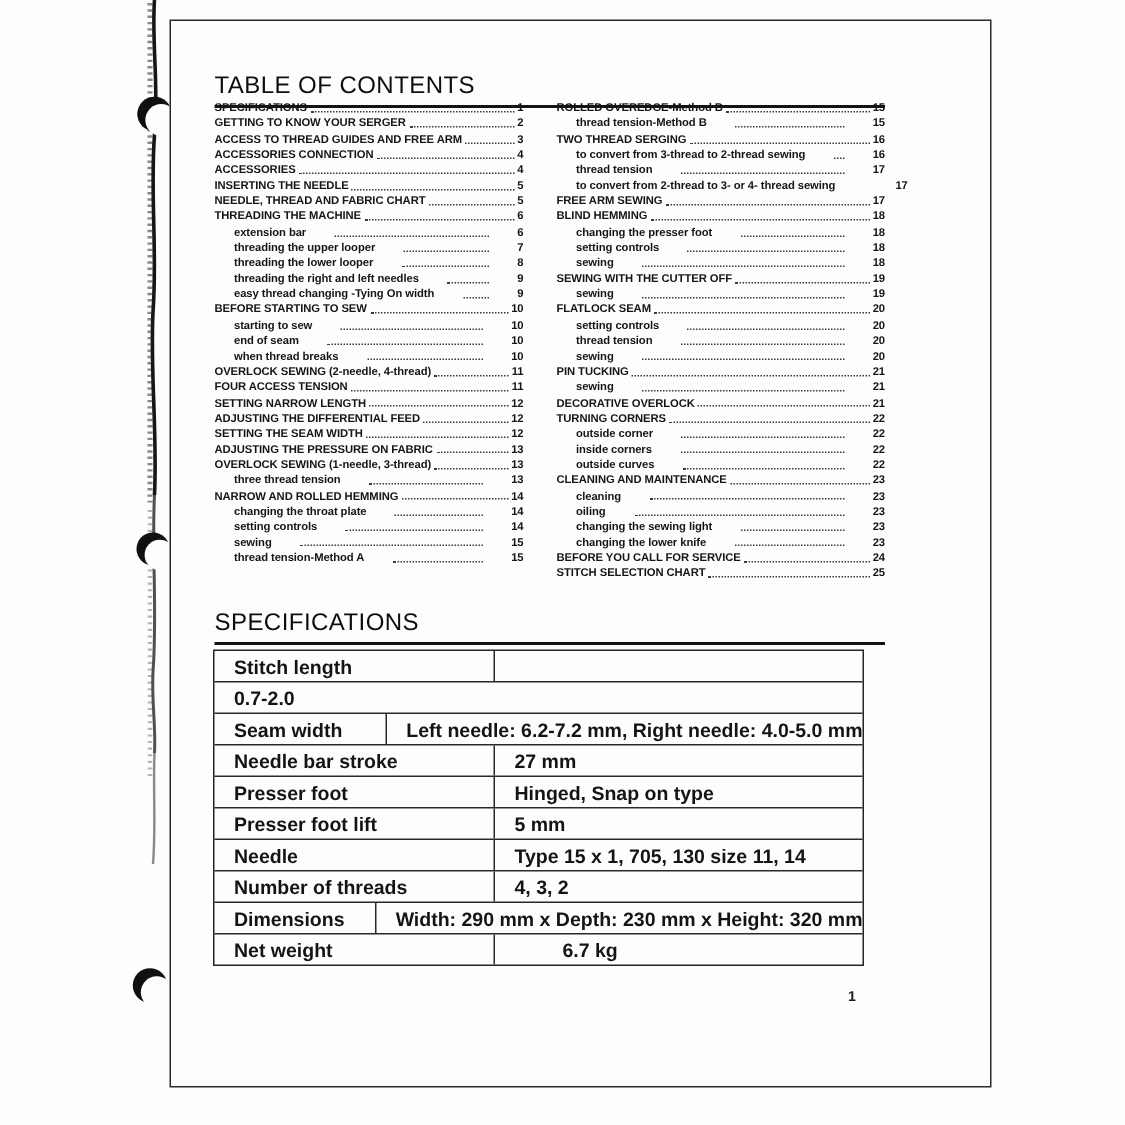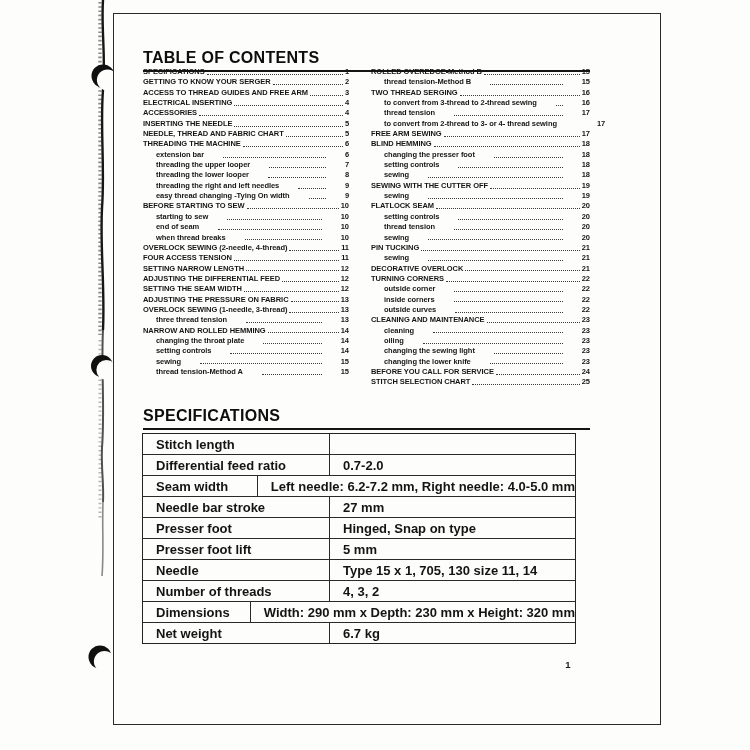--- a/index.html
+++ b/index.html
@@ -9,21 +9,21 @@
     font-family:"Liberation Sans", sans-serif;
     -webkit-font-smoothing:antialiased;
   }
   .page-frame{
     position:absolute;left:113px;top:13px;width:546px;height:710px;
     border:1.4px solid #2a2a2a;background:transparent;pointer-events:none;
   }
   .binding{position:absolute;left:80px;top:0;width:40px;height:750px;}
   .section-title{
     position:absolute;left:143px;width:447px;
-    font-size:16px;font-weight:bold;letter-spacing:.3px;color:#0d0d0d;
+    font-size:16px;font-weight:normal;letter-spacing:.3px;color:#0d0d0d;
     border-bottom:2.6px solid #141414;padding-bottom:3px;
   }
   #toc-title{top:38px;}
   #specs-title{top:396px;}
   .toc-columns{
     position:absolute;left:143px;top:67px;width:447px;
     display:flex;justify-content:space-between;
   }
   .toc-col{display:flex;flex-direction:column;}
   .toc-col-left{width:206px;}
@@ -43,21 +43,21 @@
   .toc-page{flex:0 0 auto;text-align:right;}
   .specs-table{
     position:absolute;left:142px;top:433px;width:432px;
     border:1.6px solid #232323;background:#fff0;
   }
   .spec-row{
     display:flex;align-items:stretch;height:20px;
     border-bottom:1px solid #2a2a2a;
     font-size:13px;font-weight:bold;color:#141414;
   }
-  .spec-row:last-child{border-bottom:none;}
+  .spec-row:last-child{border-bottom:none;gap:32px;}
   .spec-label{
     width:173px;padding-left:13px;border-right:1px solid #2a2a2a;
     display:flex;align-items:center;
   }
   .spec-value{flex:1;padding-left:13px;display:flex;align-items:center;white-space:nowrap;}
   .page-number{
     position:absolute;left:560px;top:659px;width:16px;text-align:center;
     font-size:9.5px;font-weight:bold;color:#1a1a1a;
   }
 </style>
@@ -94,21 +94,21 @@
         <span class="toc-text">GETTING TO KNOW YOUR SERGER</span>
         <span class="toc-dots"></span>
         <span class="toc-page">2</span>
       </div>
       <div class="toc-entry">
         <span class="toc-text">ACCESS TO THREAD GUIDES AND FREE ARM</span>
         <span class="toc-dots"></span>
         <span class="toc-page">3</span>
       </div>
       <div class="toc-entry">
-        <span class="toc-text">ELECTRICAL INSERTING</span>
+        <span class="toc-text">ACCESSORIES CONNECTION</span>
         <span class="toc-dots"></span>
         <span class="toc-page">4</span>
       </div>
       <div class="toc-entry">
         <span class="toc-text">ACCESSORIES</span>
         <span class="toc-dots"></span>
         <span class="toc-page">4</span>
       </div>
       <div class="toc-entry">
         <span class="toc-text">INSERTING THE NEEDLE</span>
@@ -395,21 +395,20 @@
     </div>
 </div>
 
 <h1 class="section-title" id="specs-title">SPECIFICATIONS</h1>
 
 <div class="specs-table" id="specs-table">
     <div class="spec-row">
       <span class="spec-label">Stitch length</span>
     </div>
     <div class="spec-row">
-      <span class="spec-label">Differential feed ratio</span>
       <span class="spec-value">0.7-2.0</span>
     </div>
     <div class="spec-row">
       <span class="spec-label">Seam width</span>
       <span class="spec-value">Left needle: 6.2-7.2 mm, Right needle: 4.0-5.0 mm</span>
     </div>
     <div class="spec-row">
       <span class="spec-label">Needle bar stroke</span>
       <span class="spec-value">27 mm</span>
     </div>

